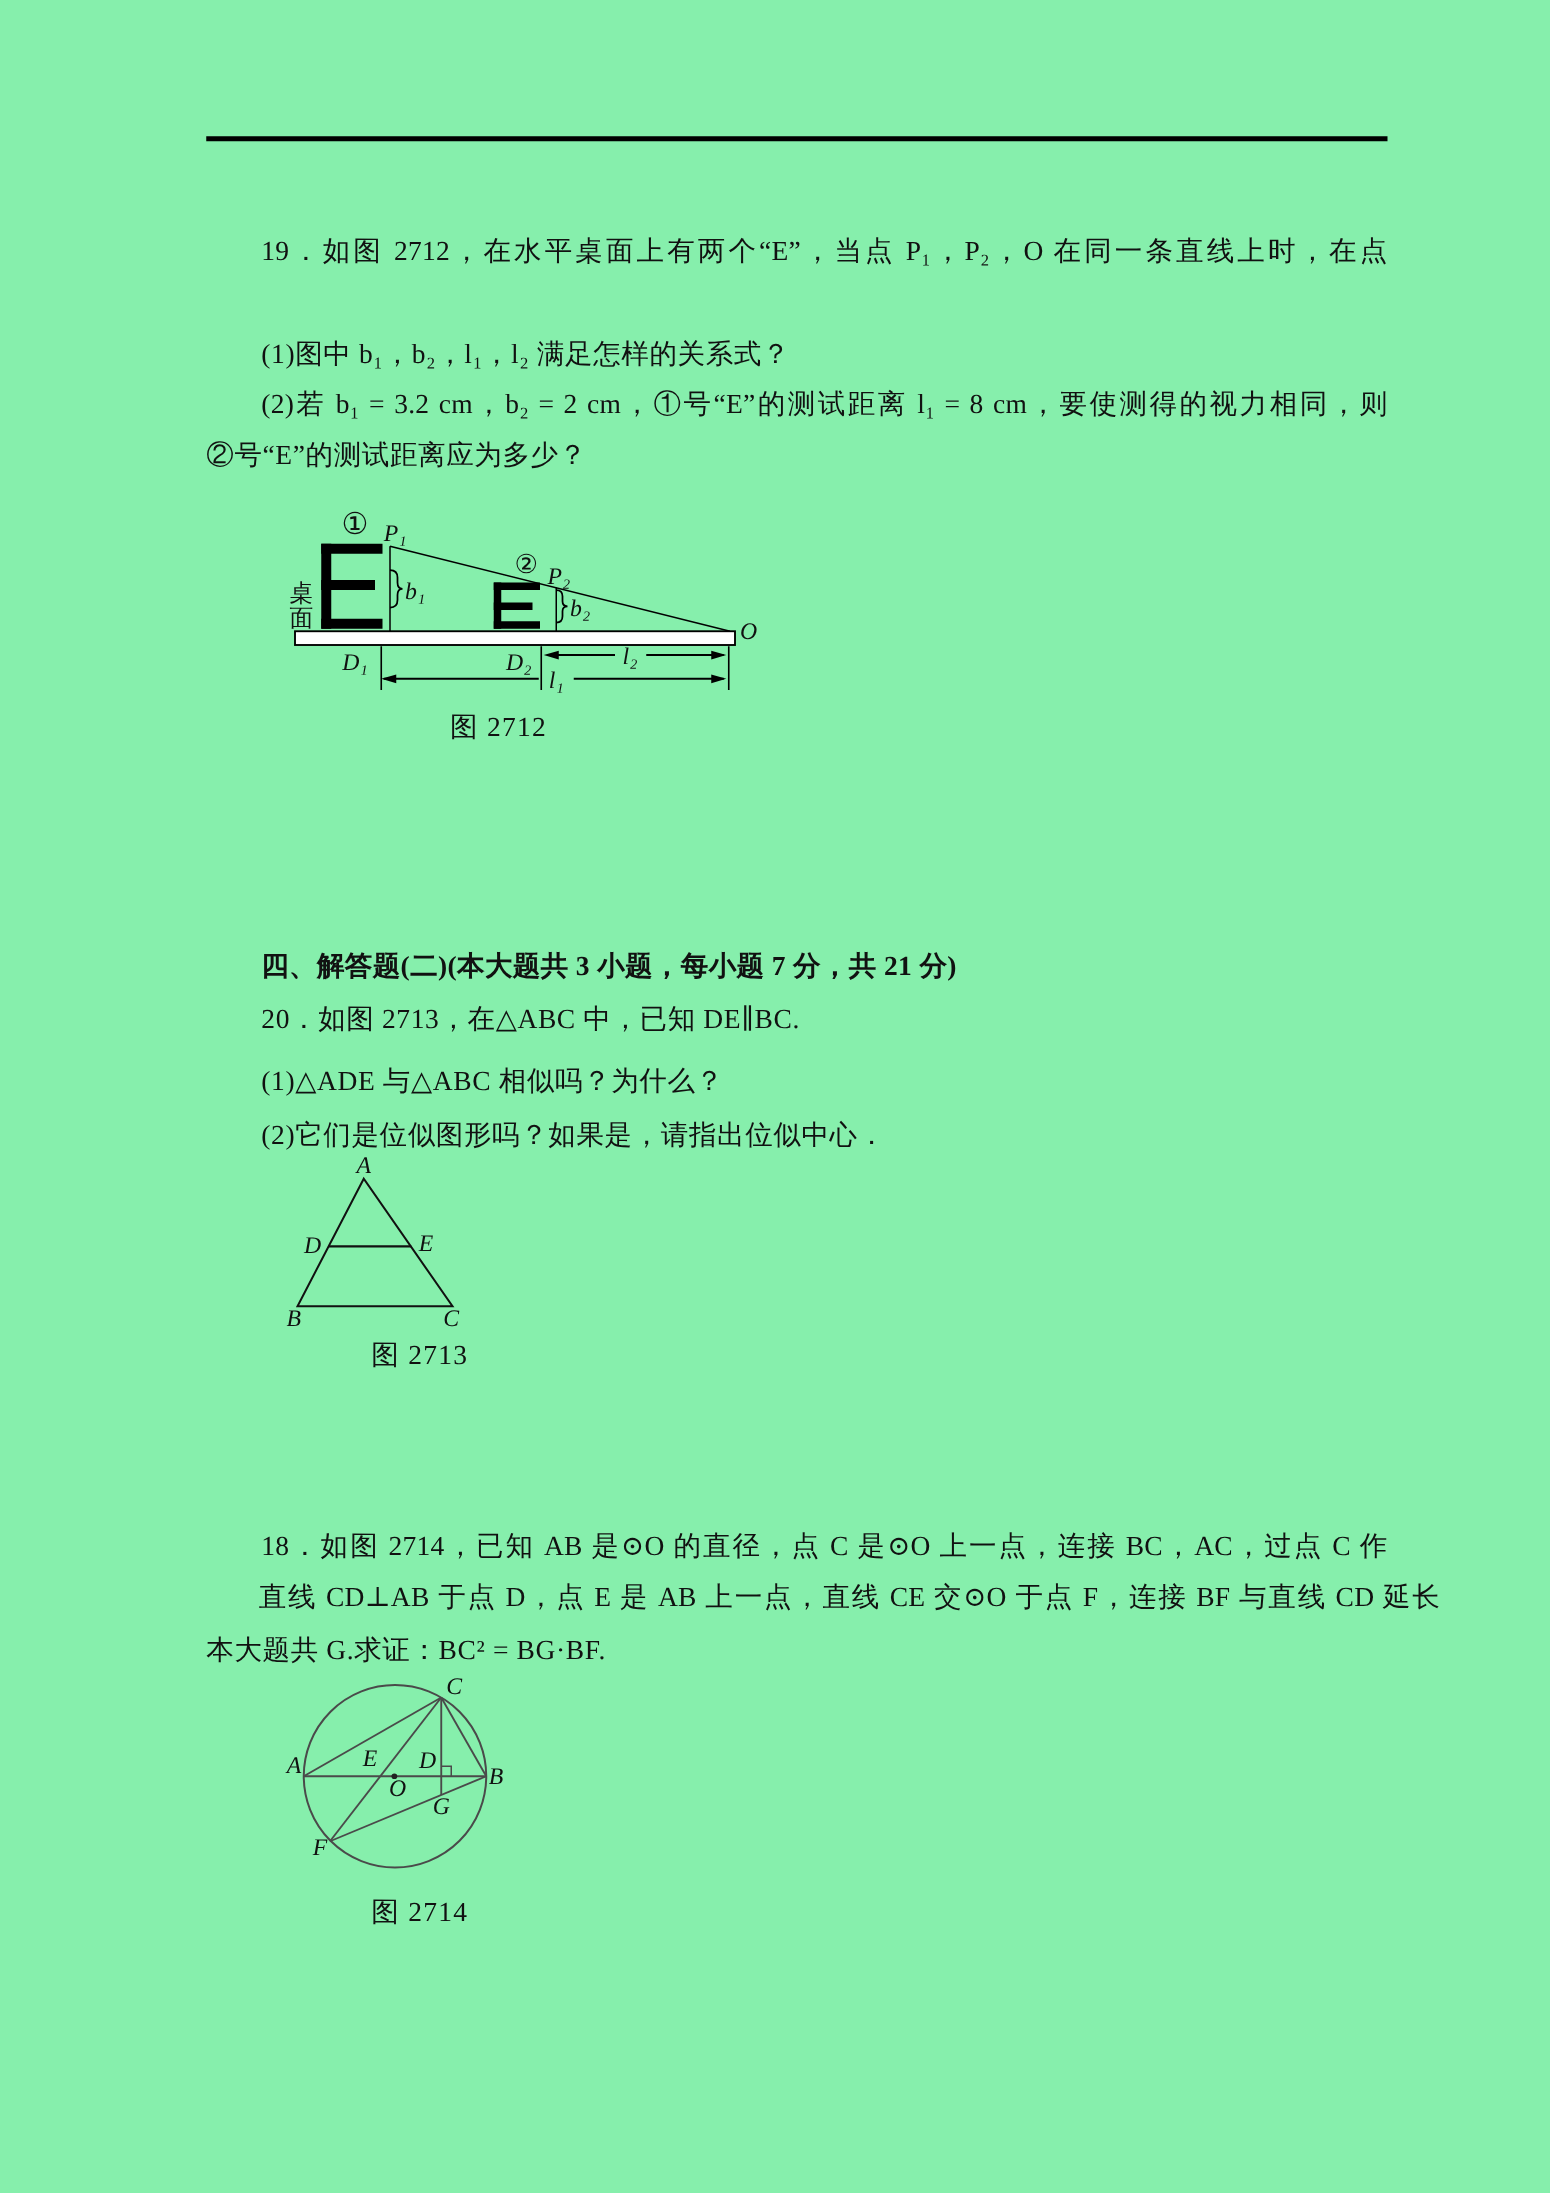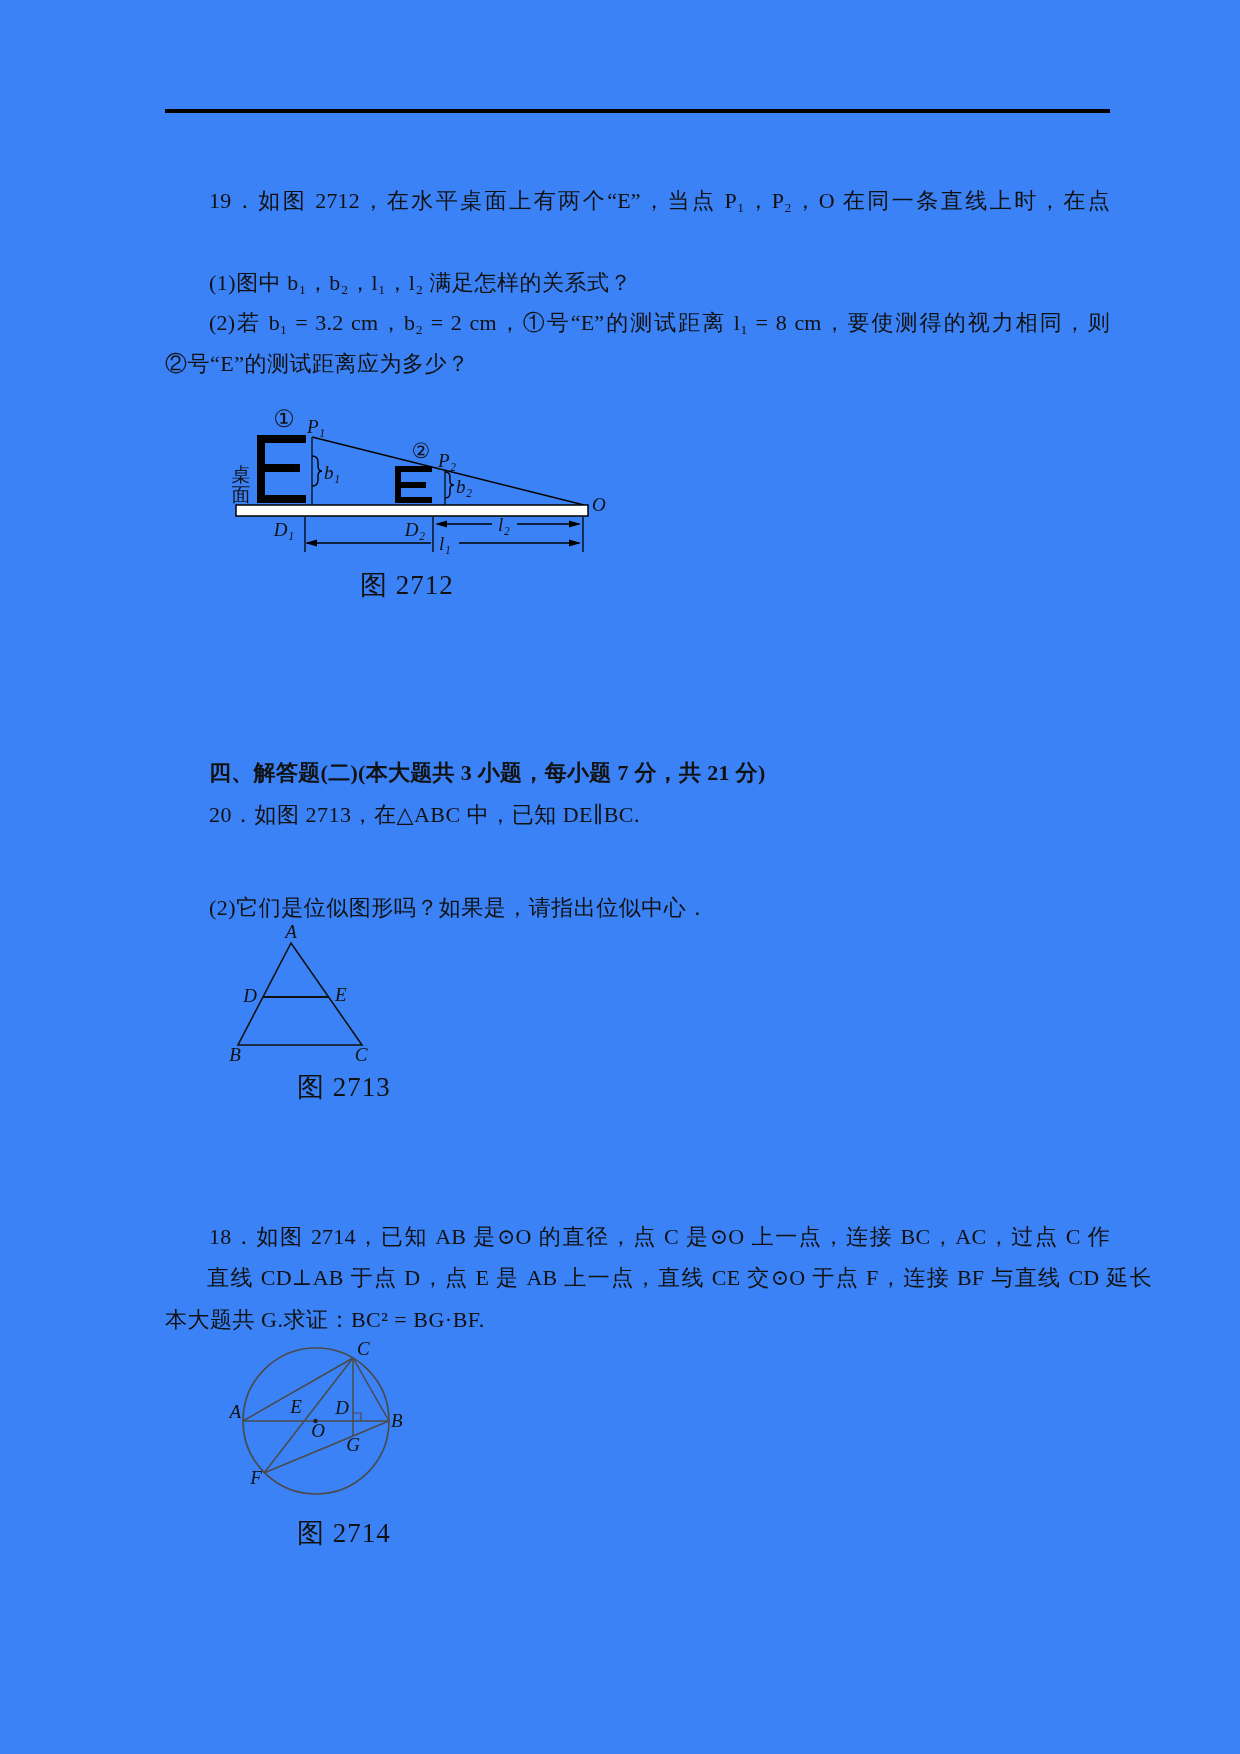--- a/index.html
+++ b/index.html
@@ -1,24 +1,24 @@
 <!DOCTYPE html>
 <html><head>
 <meta charset="utf-8">
 <style>
   html,body{margin:0;padding:0;background:#ffffff;}
-  .page{position:relative;width:1240px;height:1754px;background:#3b82f6;overflow:hidden;
+  .page{position:relative;width:1240px;height:1754px;background:#86efac;overflow:hidden;
         font-family:"Liberation Serif","DejaVu Serif",serif;color:#111;}
   .rule{position:absolute;background:#000;}
   .tline{position:absolute;left:165px;width:945px;font-size:22px;line-height:30px;
          white-space:nowrap;letter-spacing:0.5px;}
   .indent{text-indent:44px;}
   .just{white-space:normal;text-align:justify;text-align-last:justify;letter-spacing:0.2px;}
   .bold{font-weight:700;letter-spacing:0.3px;}
-  .fig-caption{position:absolute;font-size:27px;letter-spacing:1px;}
+  .fig-caption{position:absolute;font-size:22px;letter-spacing:1px;}
   svg{position:absolute;overflow:visible;}
   .vtxt{font-family:"Liberation Serif","DejaVu Serif",serif;font-style:italic;font-size:19px;fill:#111;}
   .ctxt{font-family:"Liberation Serif","DejaVu Serif",serif;font-style:normal;fill:#111;}
 </style>
 </head>
 <body>
 
 <div class="page">
 
   <div class="rule" style="left:165px;top:109px;width:945px;height:4px;"></div>
@@ -84,20 +84,21 @@
     </g>
     <polygon points="305,543 317,539.5 317,546.5" fill="#000"></polygon>
     <polygon points="581,543 569,539.5 569,546.5" fill="#000"></polygon>
     <text class="vtxt" x="445" y="550" text-anchor="middle">l₁</text>
   </svg>
   <div class="fig-caption" style="left:360px;top:567px;">图 2712</div>
 
   <div class="tline indent bold" style="top:758px;">四、解答题(二)(本大题共 3 小题，每小题 7 分，共 21 分)</div>
 
   <div class="tline indent" style="top:800px;">20．如图 2713，在△ABC 中，已知 DE∥BC.</div>
+  <div class="tline indent" style="top:850px;">(1)△ADE 与△ABC 相似吗？为什么？</div>
   <div class="tline indent" style="top:893px;">(2)它们是位似图形吗？如果是，请指出位似中心．</div>
 
   <svg style="left:225px;top:920px;" width="160" height="145" viewBox="225 920 160 145">
     <polygon points="291,943 238,1045 362,1045" fill="none" stroke="#111" stroke-width="1.6"></polygon>
     <line x1="263" y1="997" x2="329" y2="997" stroke="#111" stroke-width="1.8"></line>
     <text class="vtxt" x="291" y="938" text-anchor="middle">A</text>
     <text class="vtxt" x="235" y="1061" text-anchor="middle">B</text>
     <text class="vtxt" x="361" y="1061" text-anchor="middle">C</text>
     <text class="vtxt" x="257" y="1002" text-anchor="end">D</text>
     <text class="vtxt" x="335" y="1001">E</text>

